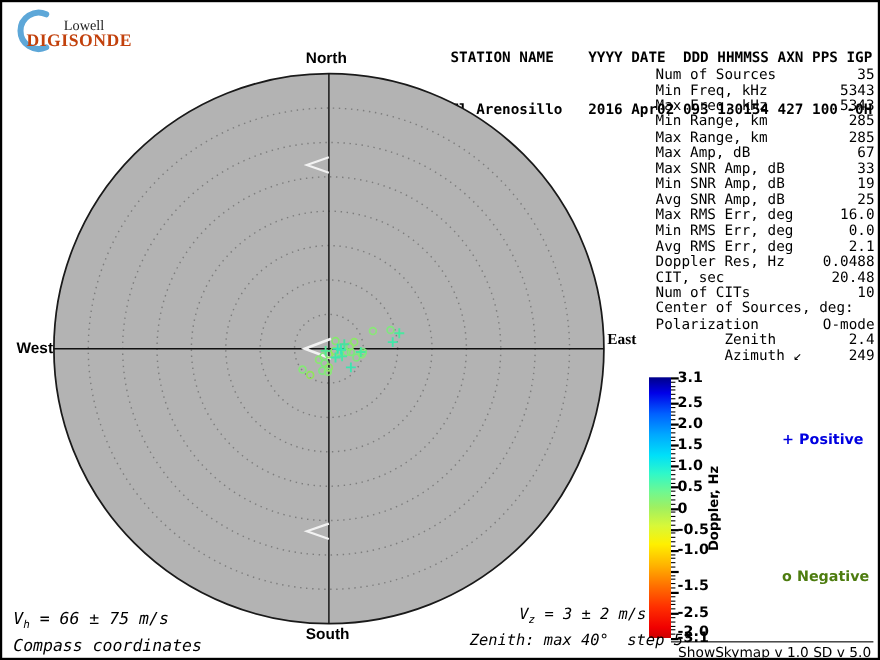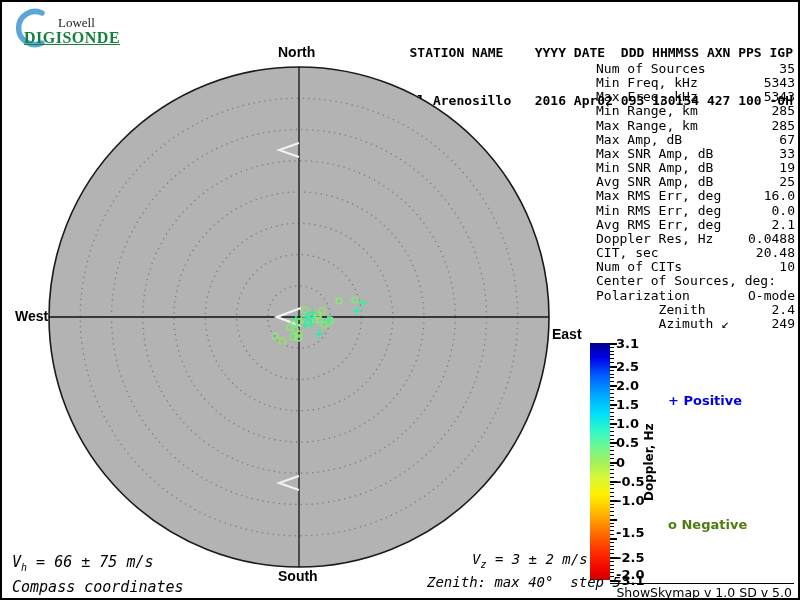--- a/index.html
+++ b/index.html
@@ -4,48 +4,48 @@
 <style>
   html,body{margin:0;padding:0;background:#ffffff;}
   .app{position:relative;width:800px;height:600px;background:#ffffff;border:2px solid #000;
        box-sizing:border-box;overflow:hidden;font-family:"DejaVu Sans Mono",monospace;color:#000;}
 
   
   .logo{position:absolute;left:8px;top:5px;width:140px;height:42px;}
   .logo svg{position:absolute;left:2px;top:1px;}
   .logo-lowell{position:absolute;left:48px;top:8px;font:13px "Liberation Serif",serif;color:#1c1c1c;}
   .logo-digisonde{position:absolute;left:14px;top:22px;font:bold 16px "Liberation Serif",serif;
-                  color:#15803d;letter-spacing:0.5px;text-decoration:underline;}
+                  color:#c2410c;letter-spacing:0.5px;}
 
   
   .header{position:absolute;top:11px;right:5px;text-align:center;white-space:pre;
           font:bold 13px/16px "DejaVu Sans Mono",monospace;}
 
   
   #skymap{position:absolute;left:0;top:0;}
   .dir-label{position:absolute;font:bold 14px "Liberation Sans",sans-serif;color:#000;}
   #lbl-north{left:276px;top:42px;}
   #lbl-south{left:276px;top:566px;}
   #lbl-west{left:13px;top:306px;}
-  #lbl-east{left:550px;top:324px;}
+  #lbl-east{left:550px;top:300px;font-family:Liberation Serif, serif;}
 
   
   .stats{position:absolute;left:594px;top:60px;width:199px;
          font:13px/14.15px "DejaVu Sans Mono",monospace;}
   .stat-row{display:flex;justify-content:space-between;white-space:pre;}
 
   
   #colorbar{position:absolute;left:588px;top:341px;width:60px;height:237px;padding-left:23px;}
   #cb-bar{position:absolute;left:0;top:0;width:20px;height:237px;}
   .cb-tick{position:absolute;background:#000;}
   .cb-label{position:absolute;left:26px;font:bold 13px "DejaVu Sans",sans-serif;white-space:nowrap;}
   .cb-title{position:absolute;left:640px;top:392px;height:136px;
             writing-mode:vertical-rl;transform:rotate(180deg);
             font:bold 12px "DejaVu Sans",sans-serif;text-align:center;}
-  .legend-row{position:absolute;font:bold 13px "DejaVu Sans",sans-serif;white-space:pre;}
+  .legend-row{position:absolute;font:bold 13px "DejaVu Sans",sans-serif;white-space:pre;margin-left:43px;}
   #legend-positive{left:666px;top:391px;color:#0000e0;}
   #legend-negative{left:666px;top:515px;color:#4d7c0f;}
 
   
   .ftext{position:absolute;font-style:italic;white-space:pre;}
   #vh-line{left:10px;top:551px;font-size:15px;}
   #compass-line{left:10px;top:576px;font-size:15px;}
   #vz-line{left:470px;top:549px;font-size:14px;}
   #zenith-line{left:425px;top:572px;font-size:14px;}
   sub{font-size:10px;}

